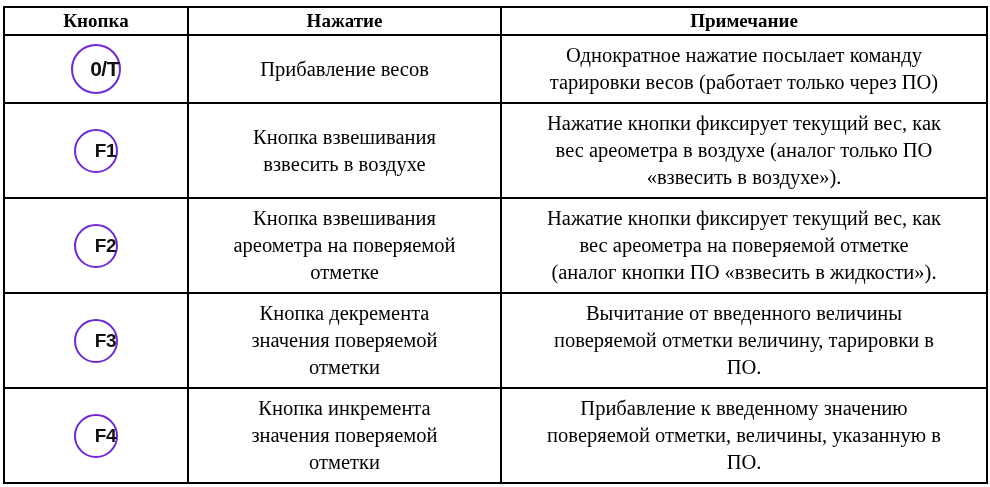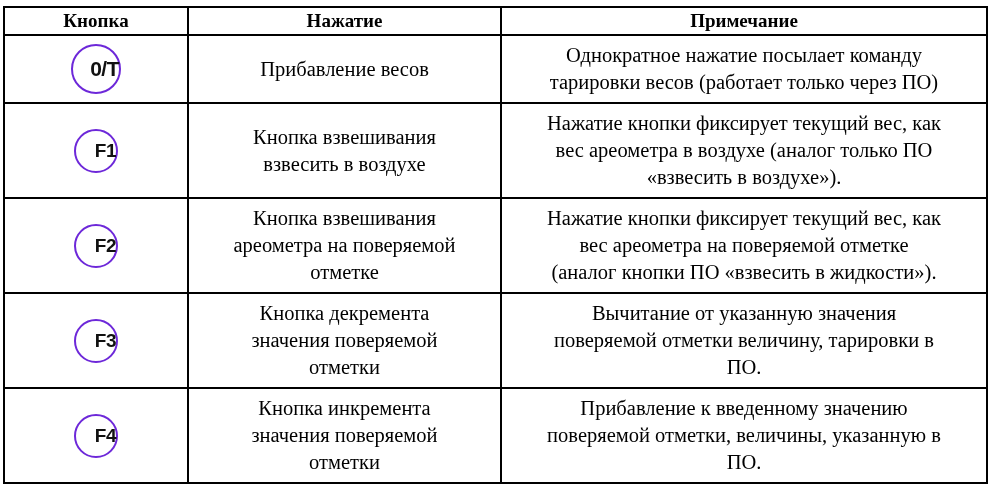--- a/index.html
+++ b/index.html
@@ -98,21 +98,21 @@
     <tr class="r4">
       <td>
         <span class="keybtn">F3</span>
       </td>
       <td>
         <span class="line">Кнопка декремента</span>
         <span class="line">значения поверяемой</span>
         <span class="line">отметки</span>
       </td>
       <td>
-        <span class="line">Вычитание от указанную значения</span>
+        <span class="line">Вычитание от введенного величины</span>
         <span class="line">поверяемой отметки величину, тарировки в</span>
         <span class="line">ПО.</span>
       </td>
     </tr>
     <tr class="r5">
       <td>
         <span class="keybtn">F4</span>
       </td>
       <td>
         <span class="line">Кнопка инкремента</span>

